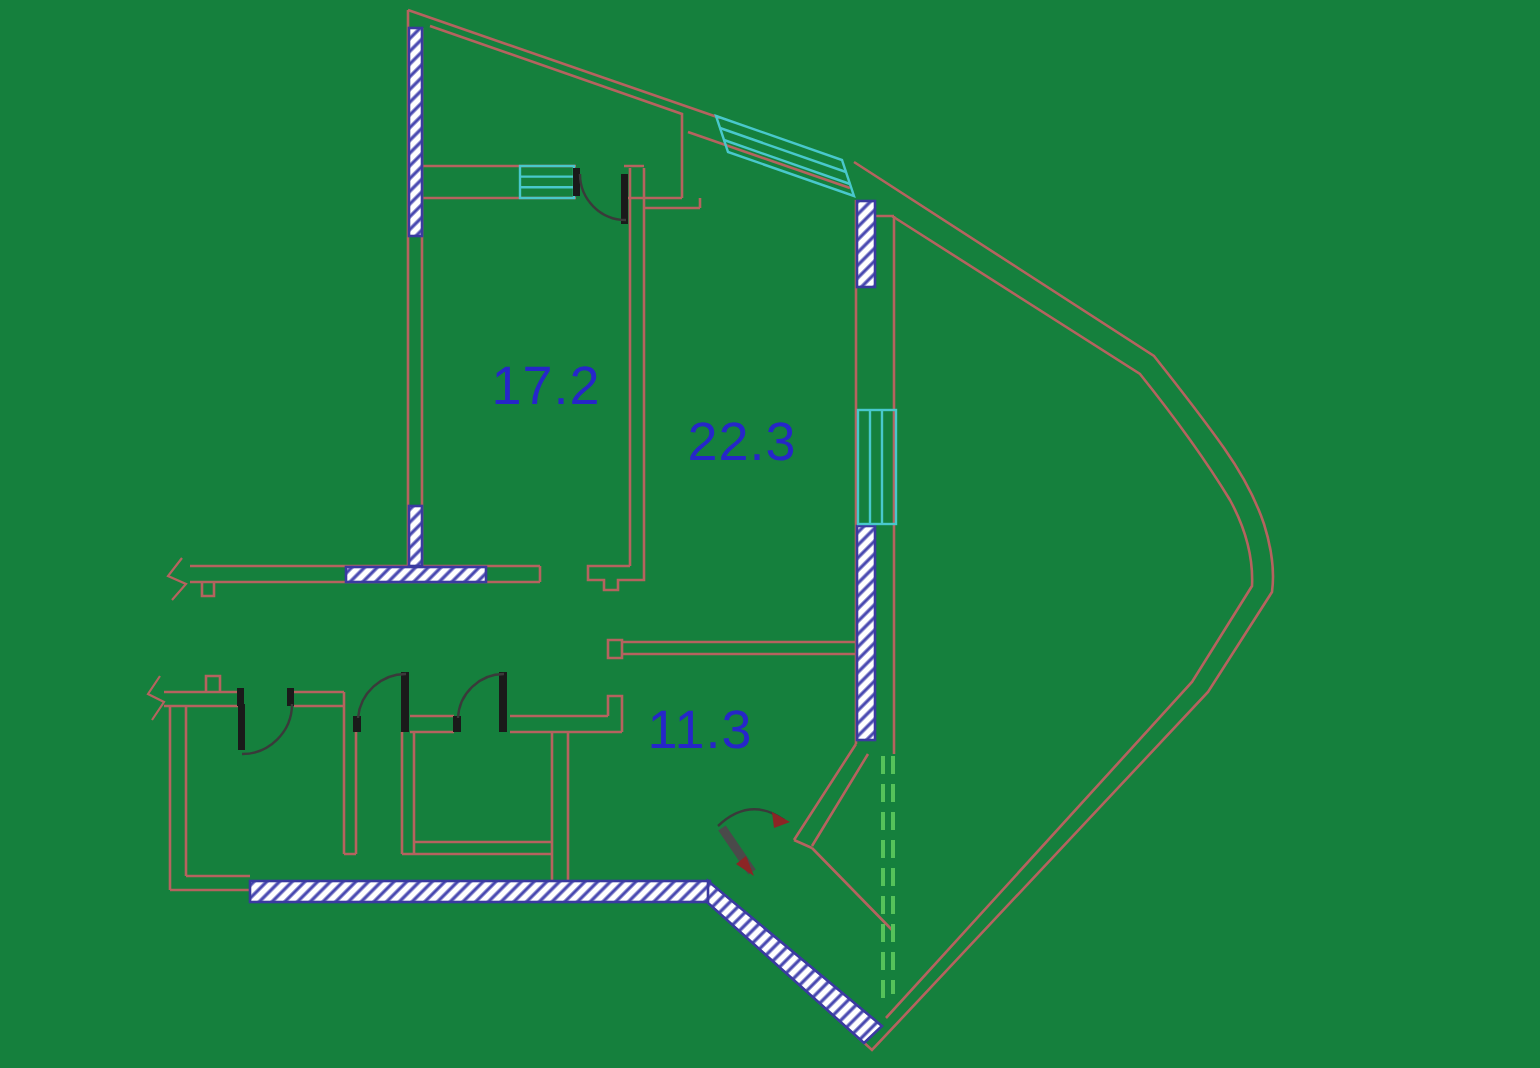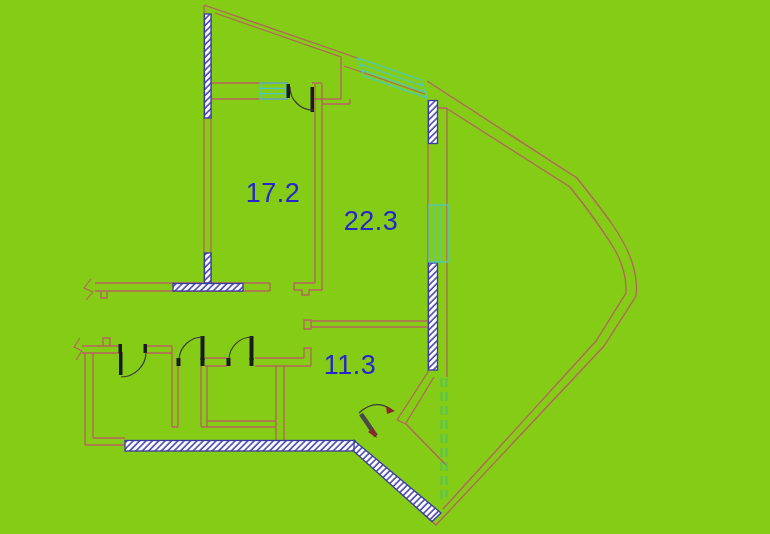--- a/index.html
+++ b/index.html
@@ -1,16 +1,16 @@
 <!DOCTYPE html>
 <html><head>
 <meta charset="utf-8">
 <style>
   html,body{margin:0;padding:0;background:#ffffff;}
-  .stage{position:relative;width:770px;height:534px;background:#84cc16;overflow:hidden;}
+  .stage{position:relative;width:770px;height:534px;background:#15803d;overflow:hidden;}
   svg{display:block;}
   .room-label{font-family:"Liberation Sans", sans-serif;font-size:27px;letter-spacing:0.5px;}
   .wallline{fill:none;stroke-width:1.3;}
   .thinline{fill:none;stroke-width:1.1;}
   .hatchrect{stroke-width:1.3;}
   .winline{fill:none;stroke-width:1.2;}
   .doorarc{fill:none;stroke-width:1.2;}
 </style>
 </head>
 <body>

